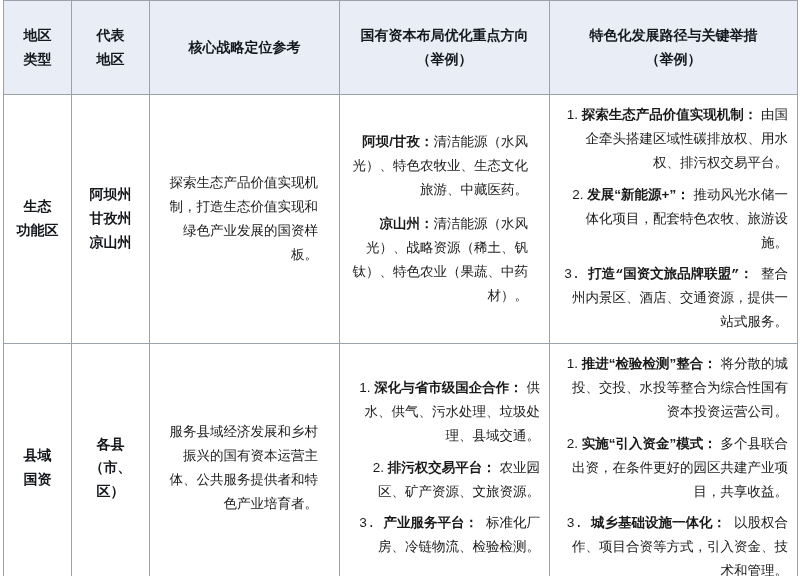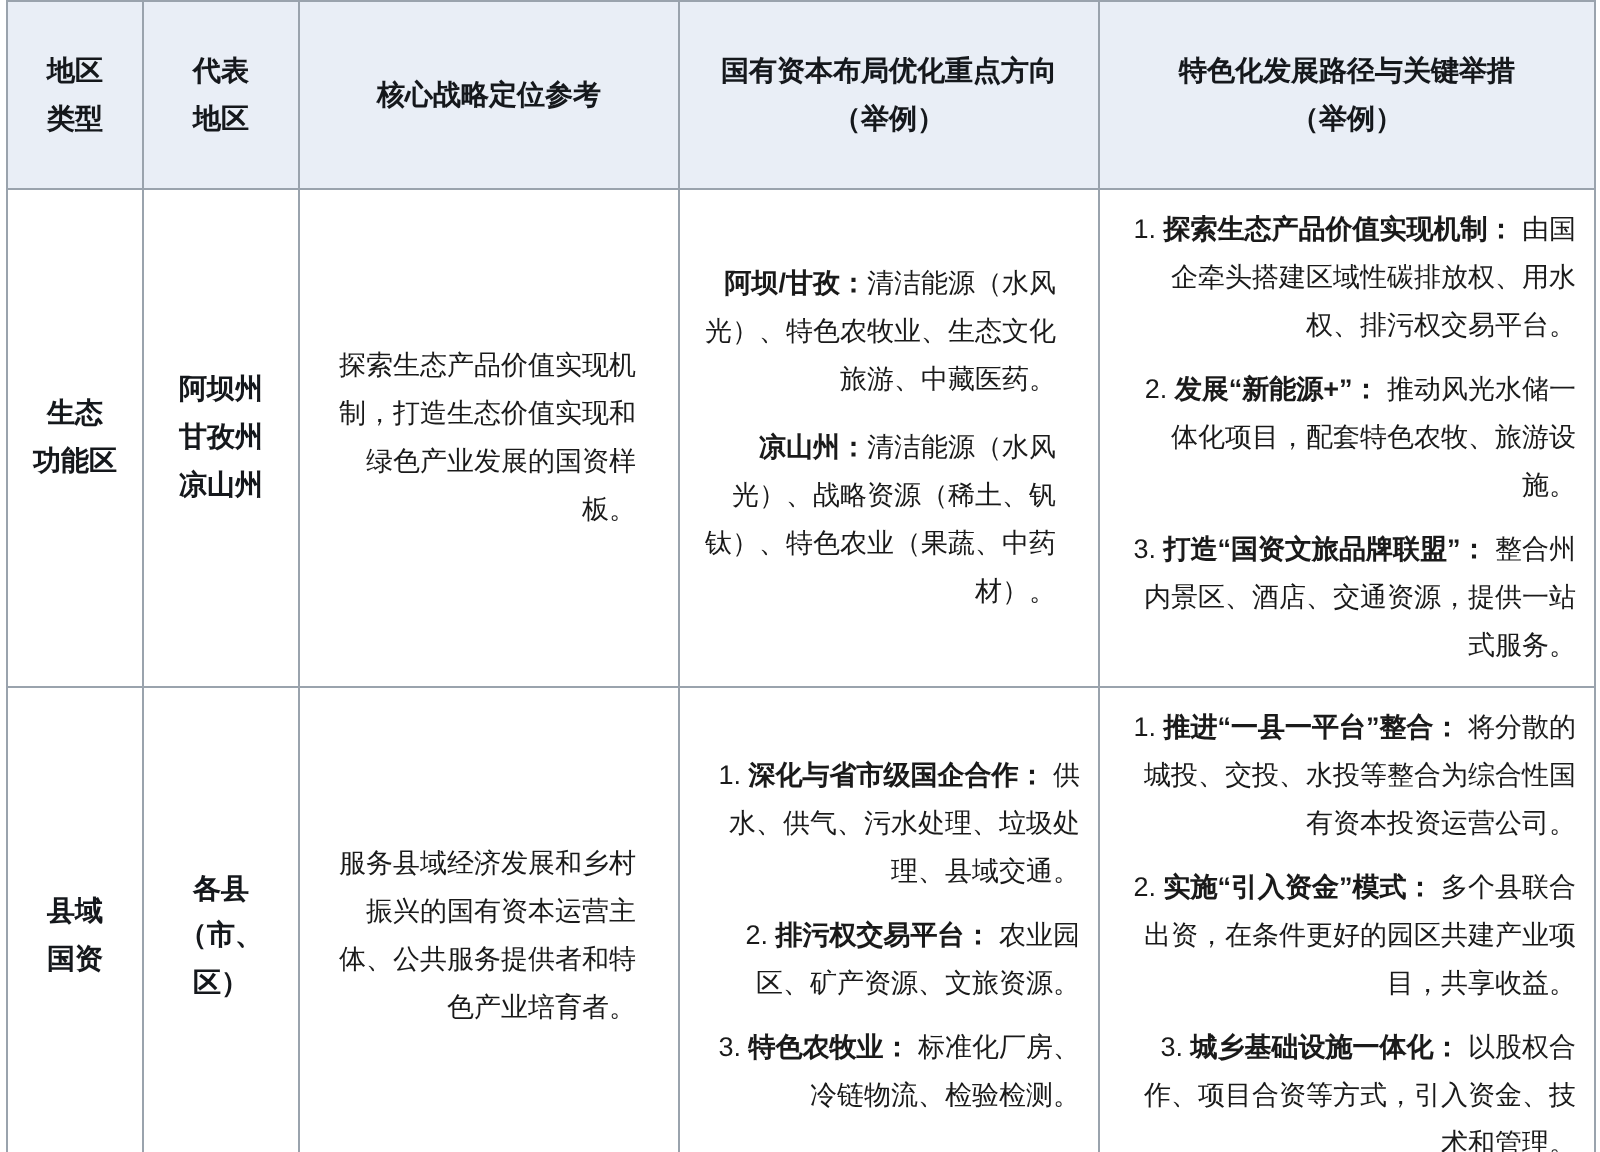--- a/index.html
+++ b/index.html
@@ -65,21 +65,21 @@
   }
   .para:last-child {
     margin-bottom: 0;
   }
   .lead {
     font-weight: bold;
   }
   .numbered {
     margin: 0 0 8px 0;
   }
-  .numbered:last-child { margin-bottom: 0; }
+  .numbered:last-child { margin-bottom: 0; font-family: Liberation Mono, monospace; }
   tr.row-eco td { height: 236px; }
   tr.row-county td { height: 238px; }
 </style>
 </head>
 <body>
 
 <div class="sheet">
   <table class="matrix">
     <colgroup>
       <col class="c1">
@@ -165,27 +165,27 @@
           <p class="numbered">
             <span>1.</span>
             <span class="lead">深化与省市级国企合作：</span><span> 供水、供气、污水处理、垃圾处理、县域交通。</span>
           </p>
           <p class="numbered">
             <span>2.</span>
             <span class="lead">排污权交易平台：</span><span> 农业园区、矿产资源、文旅资源。</span>
           </p>
           <p class="numbered">
             <span>3.</span>
-            <span class="lead">特色农牧业：</span><span> 标准化厂房、冷链物流、检验检测。</span>
+            <span class="lead">产业服务平台：</span><span> 标准化厂房、冷链物流、检验检测。</span>
           </p>
         </td>
         <td class="body-cell">
           <p class="numbered">
             <span>1.</span>
-            <span class="lead">推进“一县一平台”整合：</span><span> 将分散的城投、交投、水投等整合为综合性国有资本投资运营公司。</span>
+            <span class="lead">推进“检验检测”整合：</span><span> 将分散的城投、交投、水投等整合为综合性国有资本投资运营公司。</span>
           </p>
           <p class="numbered">
             <span>2.</span>
             <span class="lead">实施“引入资金”模式：</span><span> 多个县联合出资，在条件更好的园区共建产业项目，共享收益。</span>
           </p>
           <p class="numbered">
             <span>3.</span>
             <span class="lead">城乡基础设施一体化：</span><span> 以股权合作、项目合资等方式，引入资金、技术和管理。</span>
           </p>
         </td>

